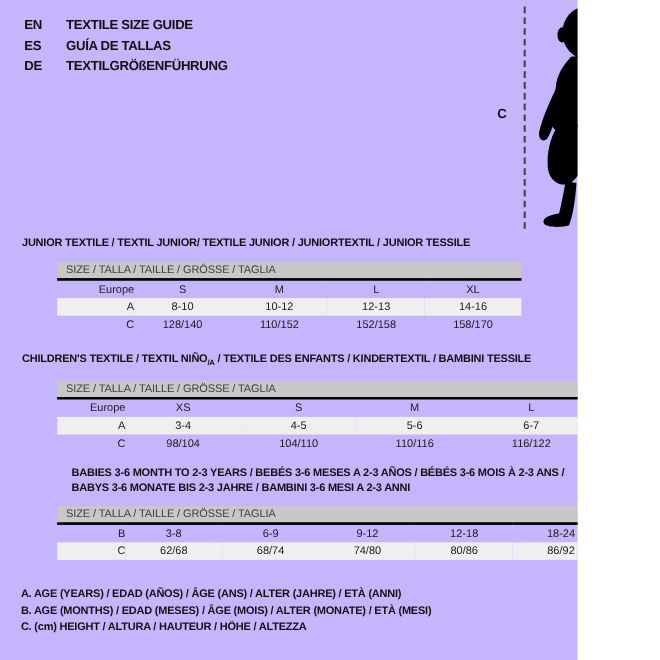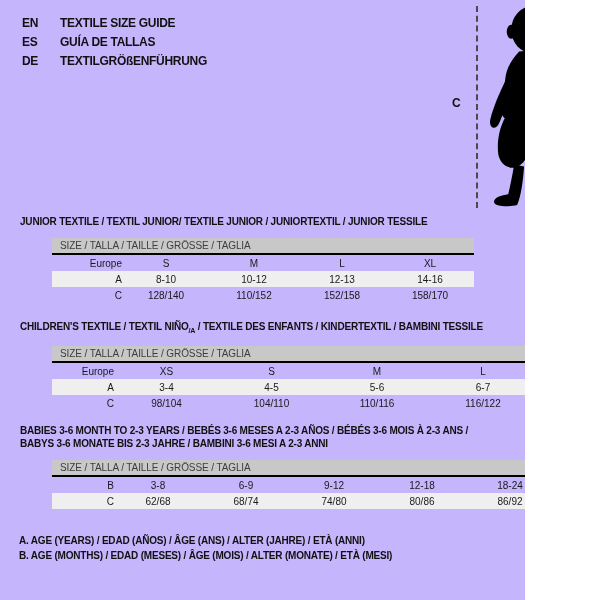--- a/index.html
+++ b/index.html
@@ -16,21 +16,21 @@
 
   
   .figure{position:absolute;left:440px;top:0;width:160px;height:220px;}
   .dash{position:absolute;left:36px;top:6px;height:202px;width:0;border-left:2px dashed #4a4a4a;}
   .height-label{position:absolute;left:12px;top:96px;font-weight:bold;font-size:12px;}
   .figure svg{position:absolute;left:46px;top:4px;}
 
   
   .tbl-title{position:absolute;left:20px;font-weight:bold;font-size:10px;letter-spacing:-0.2px;white-space:nowrap;}
   .tbl-title sub{font-size:7px;}
-  .tbl-title .t3l{display:block;line-height:13px;}
+  .tbl-title .t3l{display:block;line-height:13px;margin-left:45px;}
   .size-table{position:absolute;left:5px;border-collapse:collapse;table-layout:fixed;font-size:10px;margin-left:47px;}
   .size-table th.bar{
     background:#c8c8c8;color:#3d3d3d;font-weight:normal;text-align:left;
     height:15px;padding:0 0 0 8px;border-bottom:2px solid #000;
     font-size:10px;letter-spacing:-0.1px;white-space:nowrap;overflow:hidden;
   }
   .size-table td{height:16px;padding:0;text-align:center;color:#1a1a1a;white-space:nowrap;}
   .size-table td.lbl{text-align:right;padding-left:14px;}
   .size-table tr.alt td{background:#efefef;}
 
@@ -192,15 +192,16 @@
         <td>80/86</td>
         <td>86/92</td>
         <td>92/98</td>
       </tr>
     </tbody>
   </table>
 
   <div class="footnotes">
     <div class="footnote">A. AGE (YEARS) / EDAD (AÑOS) / ÂGE (ANS) / ALTER (JAHRE) / ETÀ (ANNI)</div>
     <div class="footnote">B. AGE (MONTHS) / EDAD (MESES) / ÂGE (MOIS) / ALTER (MONATE) / ETÀ (MESI)</div>
+    <div class="footnote">C. (cm) HEIGHT / ALTURA / HAUTEUR / HÖHE / ALTEZZA</div>
   </div>
 
 </div>
 
 </body></html>

